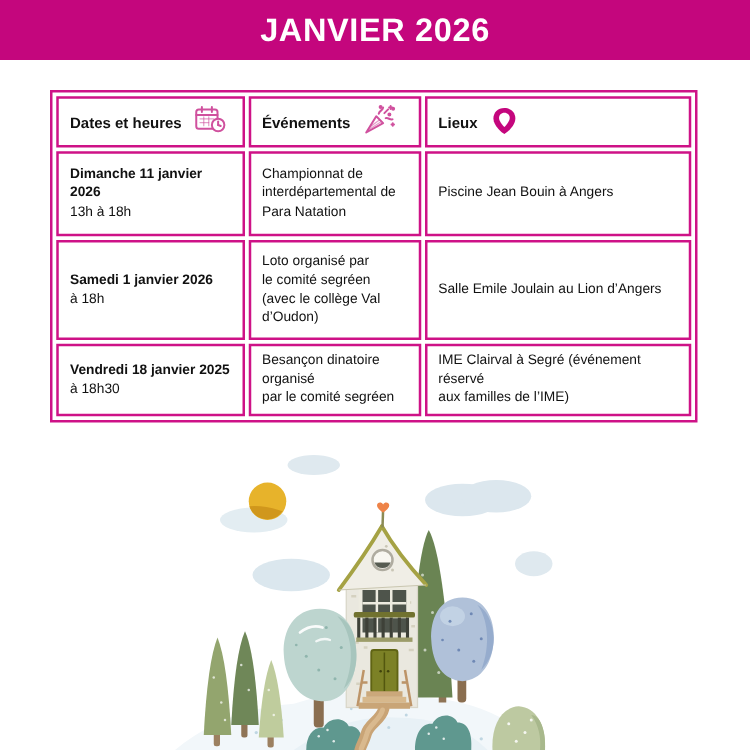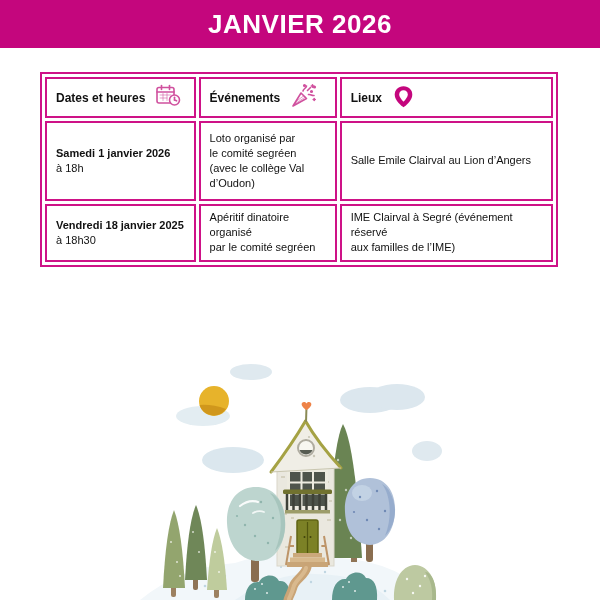--- a/index.html
+++ b/index.html
@@ -104,37 +104,47 @@
           <span class="sp">
             <svg width="23" height="23" viewBox="0 0 22 22">
               <path class="pin-outer" d="M11,1.3 C5.9,1.3 2.6,4.9 2.6,9.3 C2.6,14.8 9.2,20.3 11,21.2 C12.8,20.3 19.4,14.8 19.4,9.3 C19.4,4.9 16.1,1.3 11,1.3 Z"></path>
               <path class="pin-inner" d="M11,5 C8.5,5 6.9,6.8 6.9,9 C6.9,11.9 11,15.9 11,15.9 C11,15.9 15.1,11.9 15.1,9 C15.1,6.8 13.5,5 11,5 Z"></path>
             </svg>
           </span>
         </div>
       </th>
     </tr>
 
+    <tr class="r2">
+      <td>
+        <div class="date-main">Dimanche 11 janvier 2026</div>
+        <div class="date-sub">13h à 18h</div>
+      </td>
+      <td class="pre">Championnat de
+interdépartemental de
+Para Natation</td>
+      <td class="pre">Piscine Jean Bouin à Angers</td>
+    </tr>
     <tr class="r3">
       <td>
         <div class="date-main">Samedi 1 janvier 2026</div>
         <div class="date-sub">à 18h</div>
       </td>
       <td class="pre">Loto organisé par
 le comité segréen
 (avec le collège Val
 d’Oudon)</td>
-      <td class="pre">Salle Emile Clairval au Lion d’Angers</td>
+      <td class="pre">Salle Emile Joulain au Lion d’Angers</td>
     </tr>
     <tr class="r4">
       <td>
         <div class="date-main">Vendredi 18 janvier 2025</div>
         <div class="date-sub">à 18h30</div>
       </td>
-      <td class="pre">Apéritif dinatoire organisé
+      <td class="pre">Besançon dinatoire organisé
 par le comité segréen</td>
       <td class="pre">IME Clairval à Segré (événement réservé
 aux familles de l’IME)</td>
     </tr>
   </tbody>
     </table>
 
   <svg class="illu" viewBox="0 0 400 240">
 
     <g>

